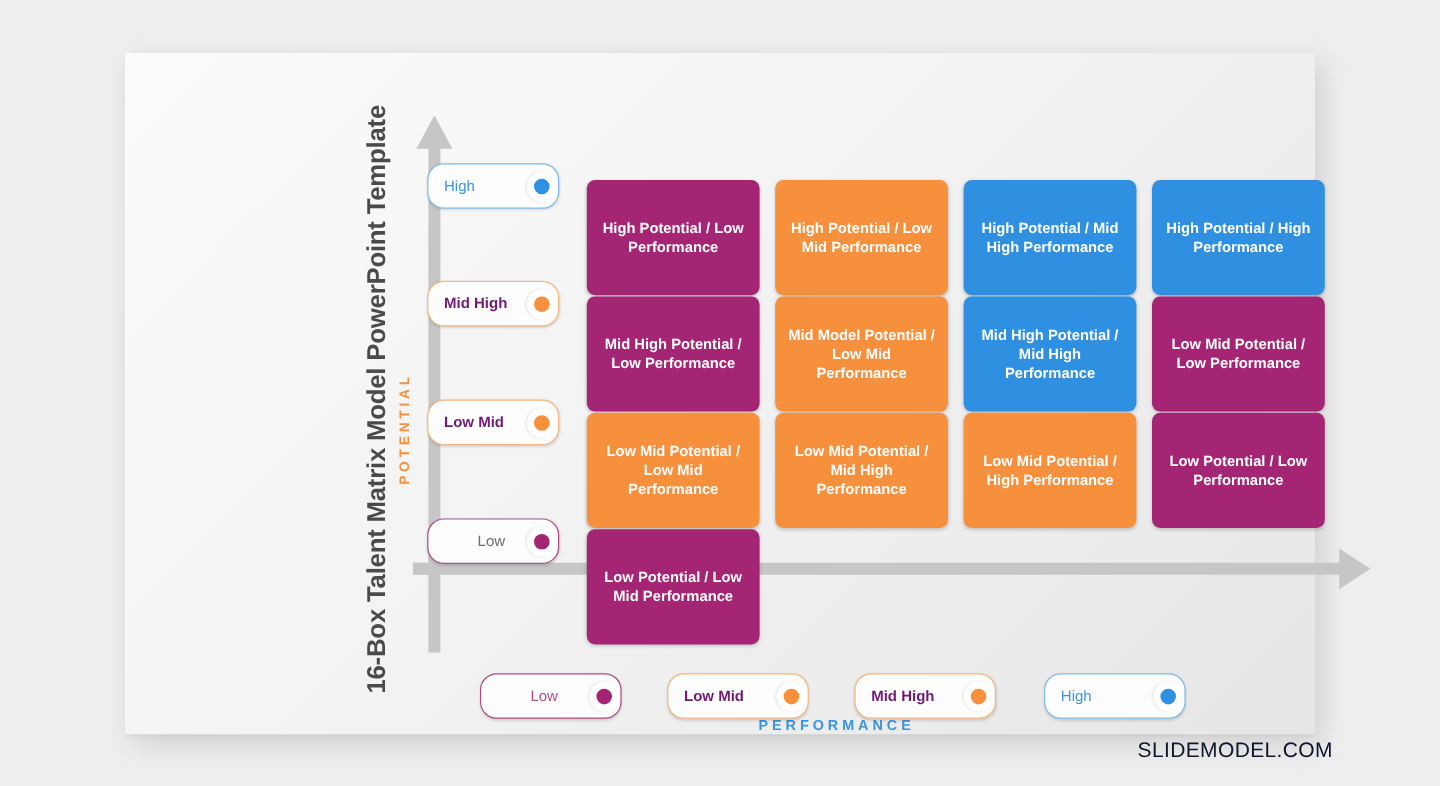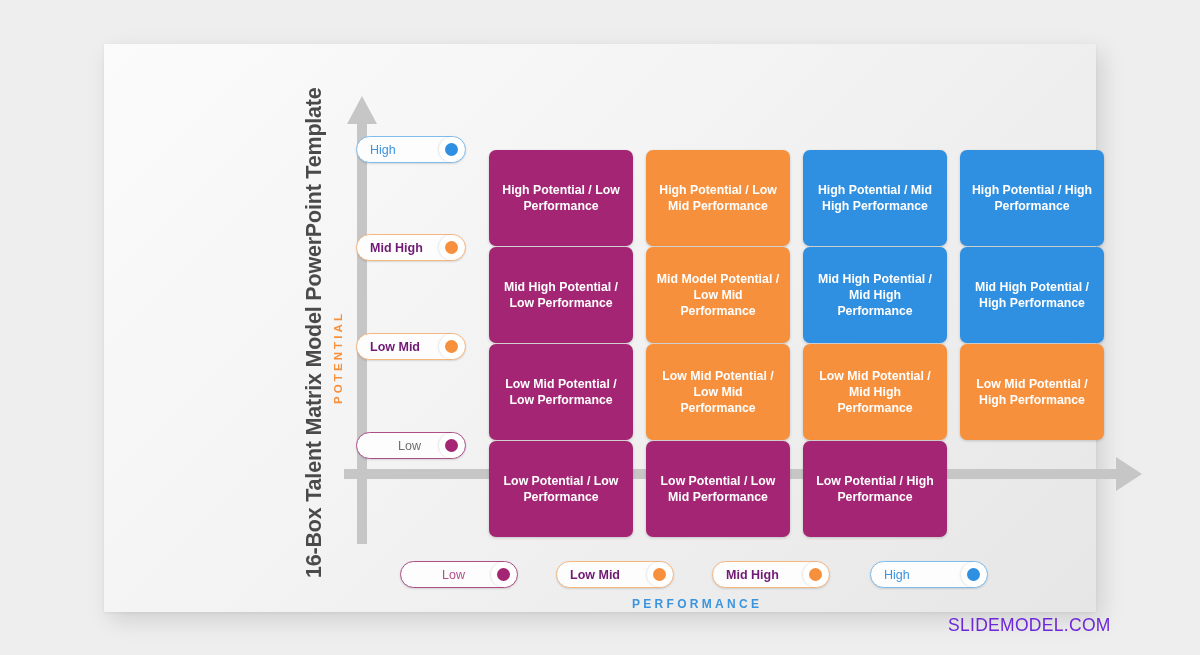--- a/index.html
+++ b/index.html
@@ -64,21 +64,21 @@
   }
 
   
   .axis-arrow { position: absolute; }
   #y-axis-arrow { left: 240px; top: 50px; width: 36px; height: 450px; }
   #x-axis-arrow { left: 240px; top: 410px; width: 800px; height: 40px; }
 
   
   .pill {
     position: absolute;
-    height: 27px;
+    height: 38px;
     border-radius: 14px;
     background: #fdfdfd;
     display: flex;
     align-items: center;
     box-shadow: 0 1px 2px rgba(0,0,0,0.13);
     border: 1.4px solid #cccccc;
   }
   .pill .pill-label {
     font-size: 12.5px;
     padding-left: 13px;
@@ -140,21 +140,21 @@
   }
   .cell.c-magenta { background: #A32573; }
   .cell.c-orange  { background: #F7903D; }
   .cell.c-blue    { background: #2F8FE0; }
 
   
   #watermark {
     position: absolute;
     left: 948px; top: 615px;
     font-size: 17.5px;
-    color: #6d28d9;
+    color: #0f172a;
     letter-spacing: 0.3px;
     font-family: "Liberation Sans", sans-serif;
   }
 </style>
 </head>
 <body>
 
 <div id="slide-card">
 
   <div id="slide-title">16-Box Talent Matrix Model PowerPoint Template</div>
@@ -226,27 +226,25 @@
 
   <div id="matrix-grid">
     <div class="cell c-magenta">High Potential / Low Performance</div>
     <div class="cell c-orange">High Potential / Low Mid Performance</div>
     <div class="cell c-blue">High Potential / Mid High Performance</div>
     <div class="cell c-blue">High Potential / High Performance</div>
 
     <div class="cell c-magenta">Mid High Potential / Low Performance</div>
     <div class="cell c-orange">Mid Model Potential / Low Mid Performance</div>
     <div class="cell c-blue">Mid High Potential / Mid High Performance</div>
-    <div class="cell c-blue">Mid High Potential / High Performance</div>
 
     <div class="cell c-magenta">Low Mid Potential / Low Performance</div>
     <div class="cell c-orange">Low Mid Potential / Low Mid Performance</div>
     <div class="cell c-orange">Low Mid Potential / Mid High Performance</div>
     <div class="cell c-orange">Low Mid Potential / High Performance</div>
 
     <div class="cell c-magenta">Low Potential / Low Performance</div>
     <div class="cell c-magenta">Low Potential / Low Mid Performance</div>
-    <div class="cell c-magenta">Low Potential / High Performance</div>
   </div>
 
 </div>
 
 <div id="watermark">SLIDEMODEL.COM</div>
 
 </body></html>

